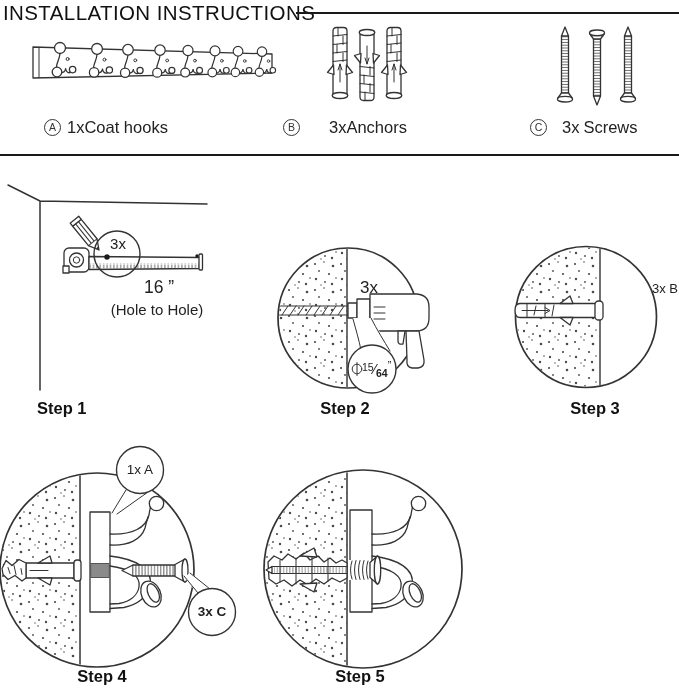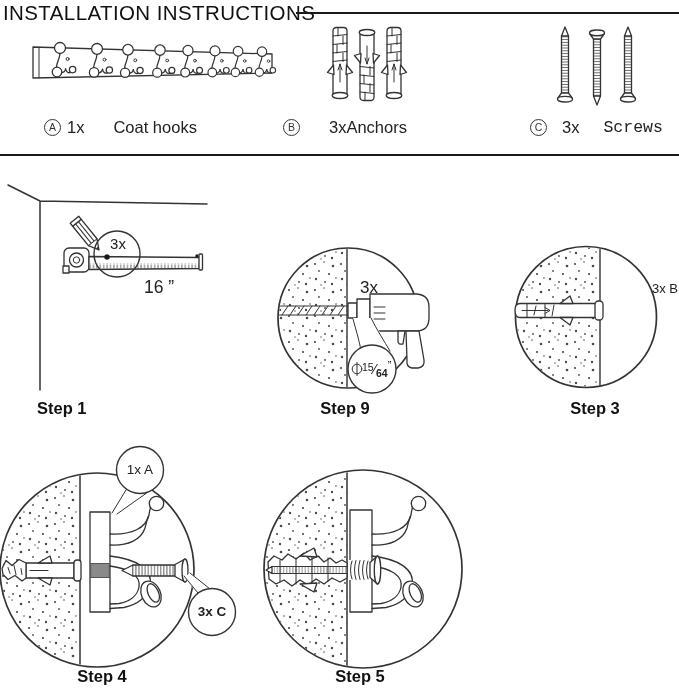--- a/index.html
+++ b/index.html
@@ -9,23 +9,23 @@
   .ctr{text-align:center;}
   #title{left:3px;top:1px;font-size:20.5px;letter-spacing:.4px;color:#111;}
   .rule{position:absolute;background:#1a1a1a;}
   #title-rule{left:296px;top:12px;width:383px;height:2px;}
   #divider{left:0;top:154px;width:679px;height:2px;}
   .plabel{position:absolute;display:flex;align-items:center;top:116px;height:22px;}
   .badge{width:17px;height:17px;border:1.3px solid #333;border-radius:50%;
          display:flex;align-items:center;justify-content:center;
          font-size:10.5px;color:#333;box-sizing:border-box;}
   .qty,.pname{font-size:16.5px;color:#222;}
-  #plabel-a{left:44px;} #plabel-a .badge{margin-right:6px;} #plabel-a .pname{margin-left:29px;}
+  #plabel-a{left:44px;} #plabel-a .badge{margin-right:6px;} #plabel-a .pname{margin-left:0;}
   #plabel-b{left:283px;} #plabel-b .badge{margin-right:29px;} #plabel-b .pname{}
-  #plabel-c{left:530px;} #plabel-c .badge{margin-right:15px;} #plabel-c .pname{margin-left:24px;font-family:Liberation Mono, monospace;}
+  #plabel-c{left:530px;} #plabel-c .badge{margin-right:15px;} #plabel-c .pname{margin-left:4px;}
   .steplabel{font-weight:bold;font-size:16.5px;color:#111;}
   #s1-count{left:98px;top:235px;width:40px;font-size:15px;}
   #s1-dist{left:136px;top:277px;width:46px;font-size:17.5px;}
   #s1-note{left:95px;top:301px;width:124px;font-size:15px;}
   #s1-label{left:37px;top:399px;}
   #s2-count{left:350px;top:278px;width:38px;font-size:17px;}
   #s2-frac{left:362px;top:359px;width:40px;font-size:13px;text-align:left;}
   .fnum{font-size:10.5px;vertical-align:5px;text-align:center;}
   .fsl{font-size:14px;vertical-align:2px;}
   .fden{font-size:10.5px;vertical-align:-1px;font-weight:bold;}
@@ -286,25 +286,26 @@
     <span class="pname">Anchors</span>
   </div>
   <div class="plabel" id="plabel-c">
     <span class="badge">C</span>
     <span class="qty">3x</span>
     <span class="pname">Screws</span>
   </div>
 
   <div class="t ctr" id="s1-count">3x</div>
   <div class="t ctr" id="s1-dist">16 ”</div>
+  <div class="t ctr" id="s1-note">(Hole to Hole)</div>
   <div class="t steplabel" id="s1-label">Step 1</div>
 
   <div class="t ctr" id="s2-count">3x</div>
   <div class="t" id="s2-frac"><span class="fnum">15</span><span class="fsl">⁄</span><span class="fden">64</span><span class="funit">”</span></div>
-  <div class="t ctr steplabel" id="s2-label">Step 9</div>
+  <div class="t ctr steplabel" id="s2-label">Step 2</div>
 
   <div class="t ctr" id="s3-anno">3x B</div>
   <div class="t ctr steplabel" id="s3-label">Step 3</div>
 
   <div class="t ctr" id="s4-callout-a">1x A</div>
   <div class="t ctr" id="s4-callout-c">3x C</div>
   <div class="t ctr steplabel" id="s4-label">Step 4</div>
 
   <div class="t ctr steplabel" id="s5-label">Step 5</div>
 </div>

